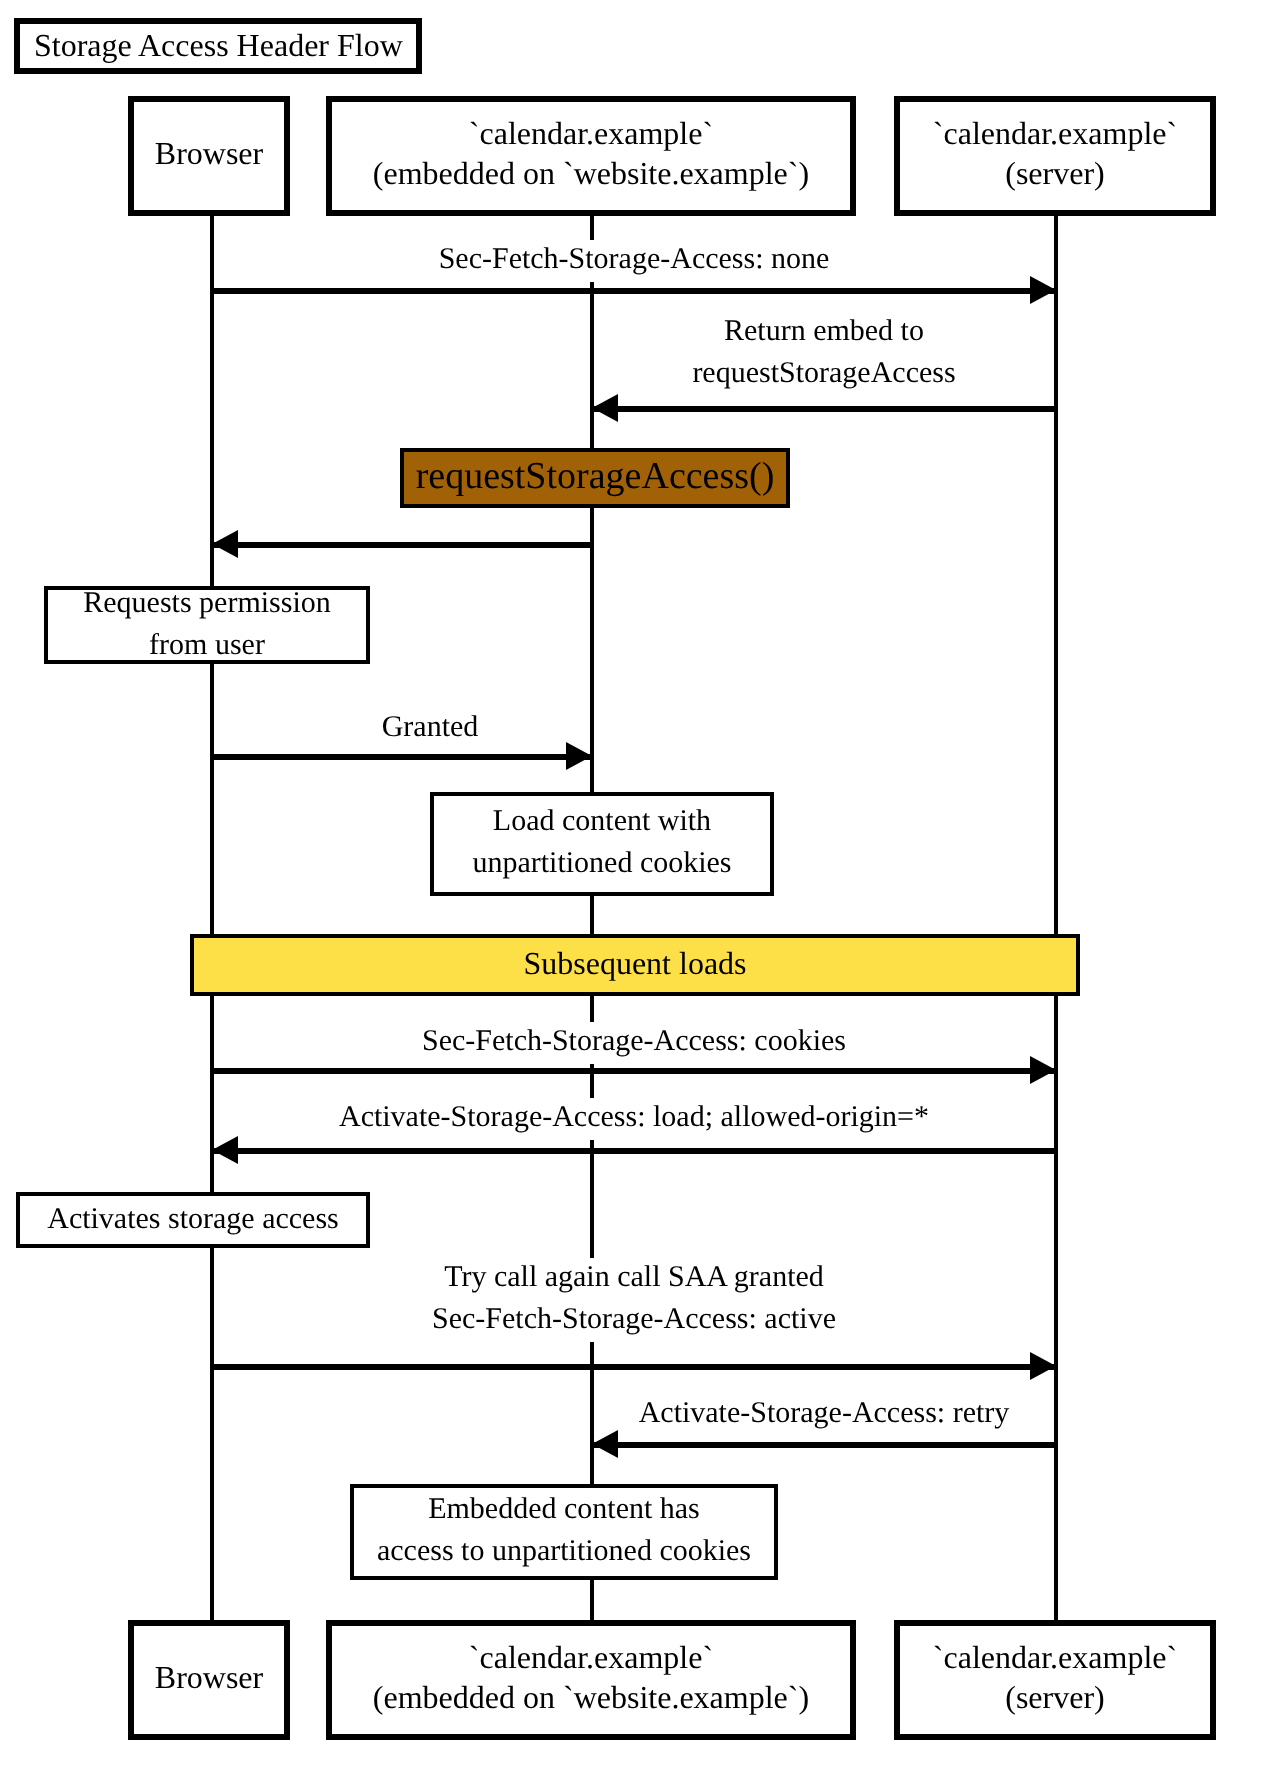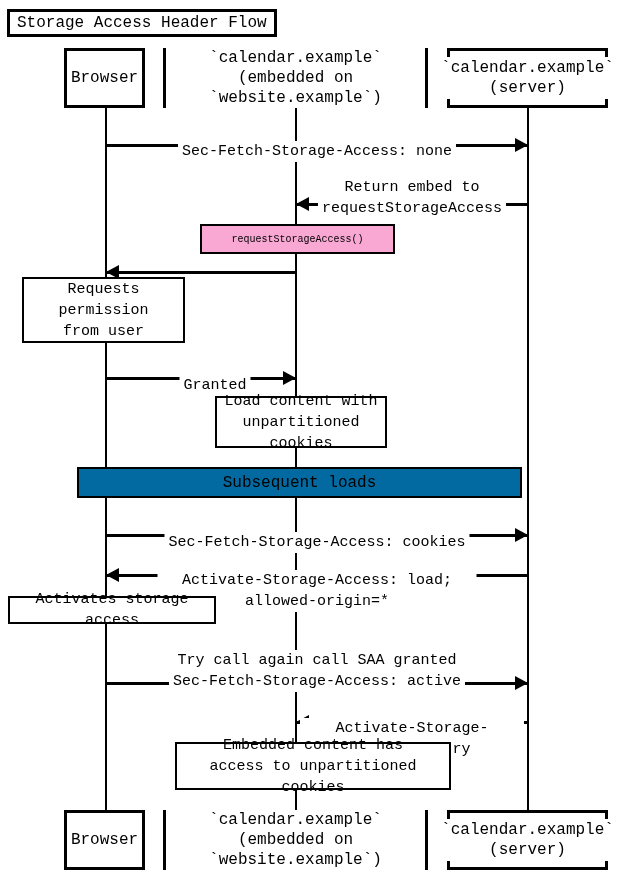--- a/index.html
+++ b/index.html
@@ -1,18 +1,18 @@
 <!DOCTYPE html>
 <html><head>
 <meta charset="utf-8">
 <style>
   html,body{margin:0;padding:0;background:#ffffff;}
   #canvas{
     position:relative;width:636px;height:888px;background:#ffffff;
-    font-family:Liberation Mono, monospace;color:#000;overflow:hidden;
+    font-family:Liberation Serif, serif;color:#000;overflow:hidden;
   }
   .title-box{
     position:absolute;left:7px;top:9px;height:28px;box-sizing:border-box;
     border:3px solid #000;background:#fff;padding:1px 7px;
     font-size:16px;line-height:21px;white-space:nowrap;
   }
   .participant{
     position:absolute;height:60px;box-sizing:border-box;border:3px solid #000;
     background:#fff;display:flex;align-items:center;justify-content:center;
   }
@@ -26,26 +26,26 @@
     display:flex;align-items:center;justify-content:center;z-index:2;
     font-size:16px;
   }
   .arrow-line{position:absolute;height:3px;background:#000;z-index:3;}
   .arrow-head{position:absolute;width:0;height:0;z-index:3;
     border-top:7px solid transparent;border-bottom:7px solid transparent;}
   .arrow-head.right{border-left:13px solid #000;}
   .arrow-head.left{border-right:13px solid #000;}
   .msg-label{
     position:absolute;transform:translateX(-50%);background:#fff;padding:0 4px;
-    font-size:15px;line-height:21px;text-align:center;white-space:pre-line;z-index:4;margin-top:21px;
+    font-size:15px;line-height:21px;text-align:center;white-space:pre-line;z-index:4;
   }
   .msg-boxed{
-    position:absolute;box-sizing:border-box;border:2px solid #000;background:#f9a8d4;
+    position:absolute;box-sizing:border-box;border:2px solid #000;background:#a16207;
     display:flex;align-items:center;justify-content:center;
-    font-size:10px;white-space:nowrap;z-index:4;
+    font-size:19px;white-space:nowrap;z-index:4;
   }
   .note{
     position:absolute;box-sizing:border-box;border:2px solid #000;background:#fff;
     display:flex;align-items:center;justify-content:center;
     font-size:15px;line-height:21px;text-align:center;white-space:pre-line;z-index:4;
   }
 </style>
 </head>
 <body>
 
@@ -70,21 +70,21 @@
 (embedded on `website.example`)</span>
       </div>
       <div class="participant" style="left: 447px; top: 48px; width: 161px;">
         <span class="plabel">`calendar.example`
 (server)</span>
       </div>
       <div class="participant" style="left: 447px; top: 810px; width: 161px;">
         <span class="plabel">`calendar.example`
 (server)</span>
       </div>
-      <div class="band" style="left: 77px; top: 467px; width: 445px; height: 31px; background: #0369a1;">
+      <div class="band" style="left: 95px; top: 467px; width: 445px; height: 31px; background: #fde047;">
         <span>Subsequent loads</span>
       </div>
       <div class="arrow-line" style="left: 106px; top: 144px; width: 422px;"></div>
       <div class="arrow-head right" style="left: 515px; top: 138px;"></div>
       <div class="msg-label" style="left: 317px; top: 120px;">Sec-Fetch-Storage-Access: none</div>
       <div class="arrow-line" style="left: 296px; top: 203px; width: 232px;"></div>
       <div class="arrow-head left" style="left: 296px; top: 197px;"></div>
       <div class="msg-label" style="left: 412px; top: 156px;">Return embed to
 requestStorageAccess</div>
       <div class="arrow-line" style="left: 106px; top: 271px; width: 190px;"></div>
@@ -99,21 +99,21 @@
       <div class="arrow-line" style="left: 106px; top: 574px; width: 422px;"></div>
       <div class="arrow-head left" style="left: 106px; top: 568px;"></div>
       <div class="msg-label" style="left: 317px; top: 549px;">Activate-Storage-Access: load; allowed-origin=*</div>
       <div class="arrow-line" style="left: 106px; top: 682px; width: 422px;"></div>
       <div class="arrow-head right" style="left: 515px; top: 676px;"></div>
       <div class="msg-label" style="left: 317px; top: 629px;">Try call again call SAA granted
 Sec-Fetch-Storage-Access: active</div>
       <div class="arrow-line" style="left: 296px; top: 721px; width: 232px;"></div>
       <div class="arrow-head left" style="left: 296px; top: 715px;"></div>
       <div class="msg-label" style="left: 412px; top: 697px;">Activate-Storage-Access: retry</div>
-      <div class="note" style="left: 22px; top: 277px; width: 163px; height: 66px;">Requests permission
+      <div class="note" style="left: 22px; top: 293px; width: 163px; height: 39px;">Requests permission
 from user</div>
       <div class="note" style="left: 215px; top: 396px; width: 172px; height: 52px;">Load content with
 unpartitioned cookies</div>
-      <div class="note" style="left: 8px; top: 596px; width: 208px; height: 28px;">Activates storage access</div>
-      <div class="note" style="left: 175px; top: 742px; width: 276px; height: 48px;">Embedded content has
+      <div class="note" style="left: 8px; top: 596px; width: 177px; height: 28px;">Activates storage access</div>
+      <div class="note" style="left: 175px; top: 742px; width: 214px; height: 48px;">Embedded content has
 access to unpartitioned cookies</div>
     </div>
 </div>
 
 </body></html>

